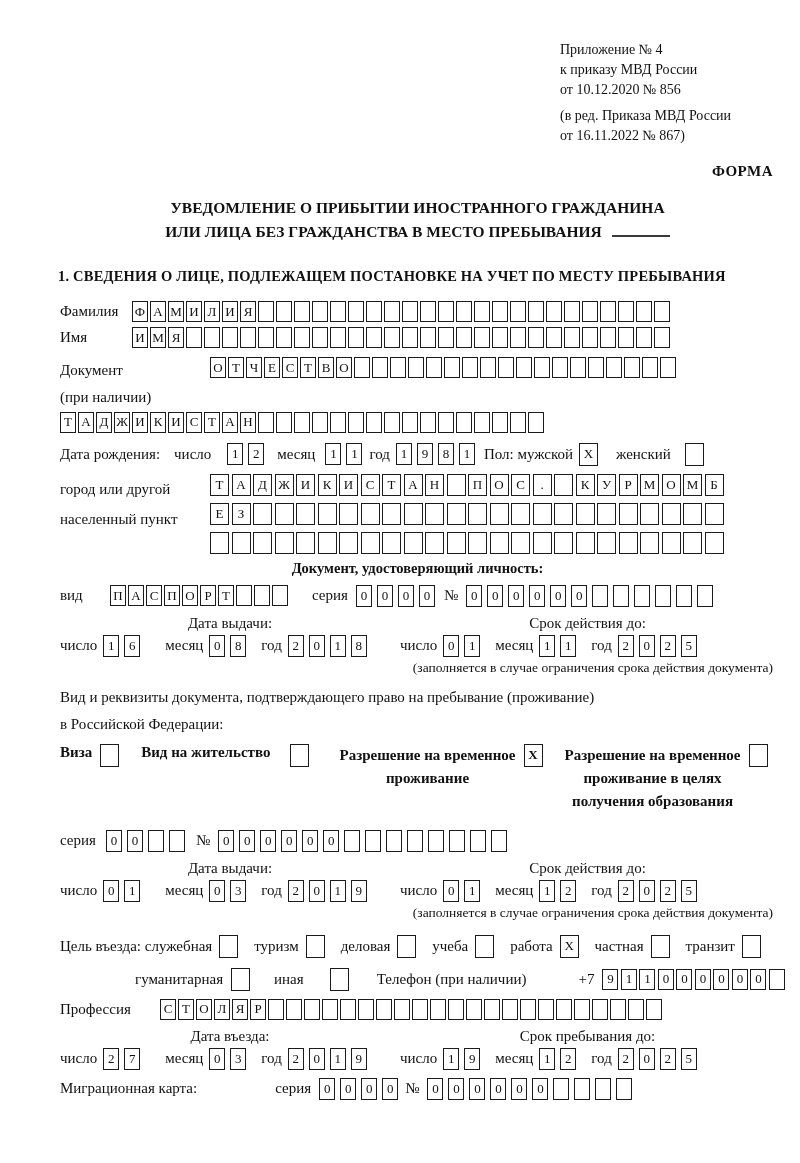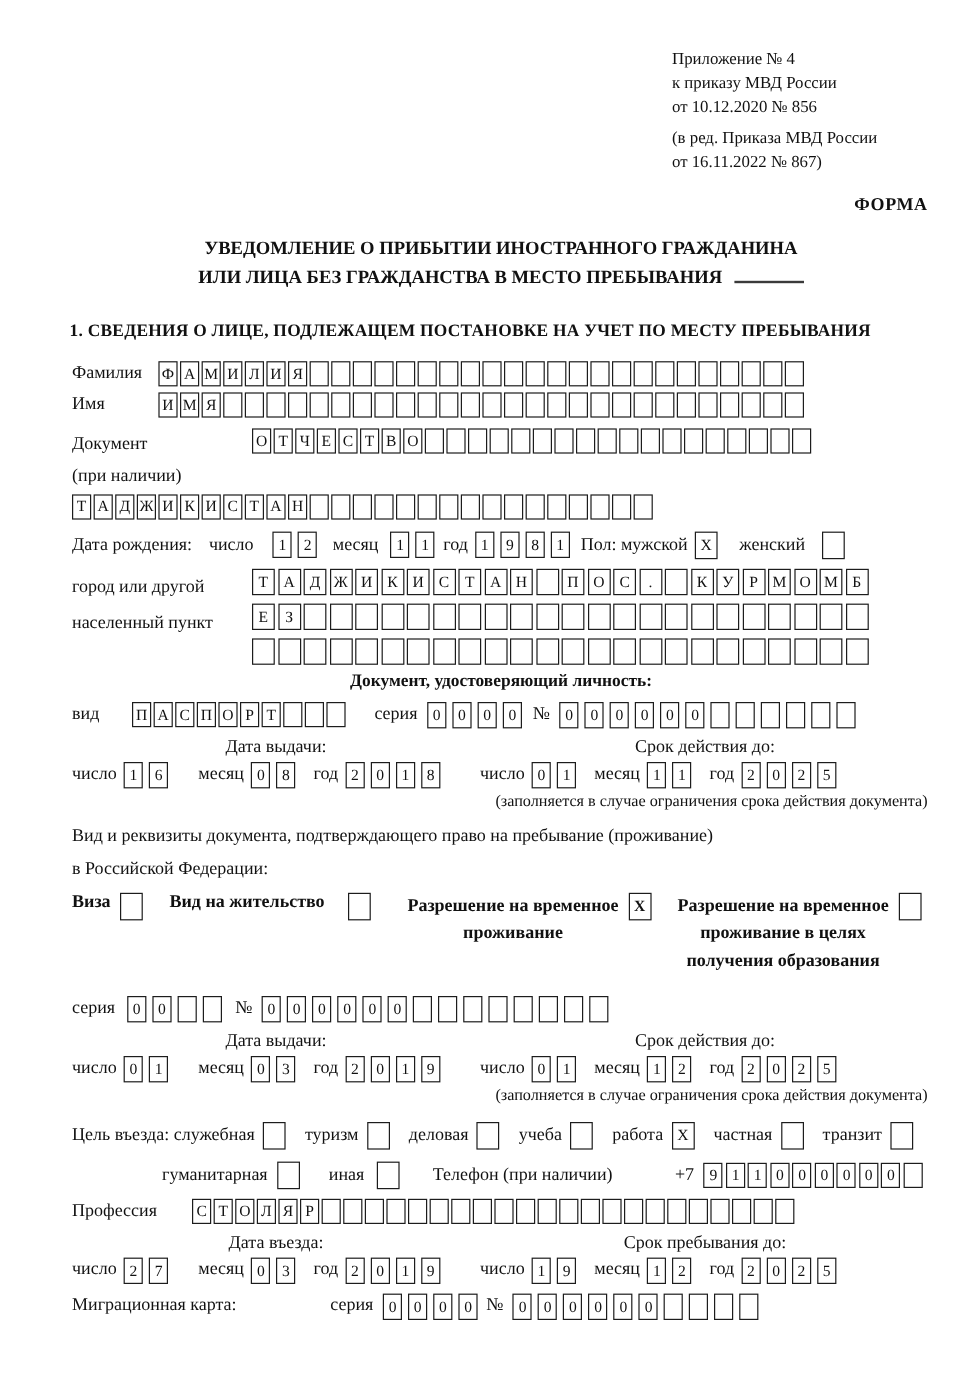--- a/index.html
+++ b/index.html
@@ -584,21 +584,21 @@
           <span class="cell"></span>
         </span>
     </span>
   </div>
 
   <div class="row" style="margin:10px 0 8px 75px">
     <span class="lbl" style="margin-right:8px">гуманитарная</span>
     <span class="cb" style="margin-right:24px">
         <span class="cell"></span>
       </span>
-    <span class="lbl" style="margin-right:10px">иная</span>
+    <span class="lbl" style="margin-right:26px">иная</span>
     <span class="cb" style="margin-right:28px">
         <span class="cell"></span>
       </span>
     <span class="lbl" style="margin-right:52px">Телефон (при наличии)</span>
     <span class="lbl" style="margin-right:8px">+7</span>
     <span class="cells phone">
         <span class="cell">9</span>
         <span class="cell">1</span>
         <span class="cell">1</span>
         <span class="cell">0</span>

